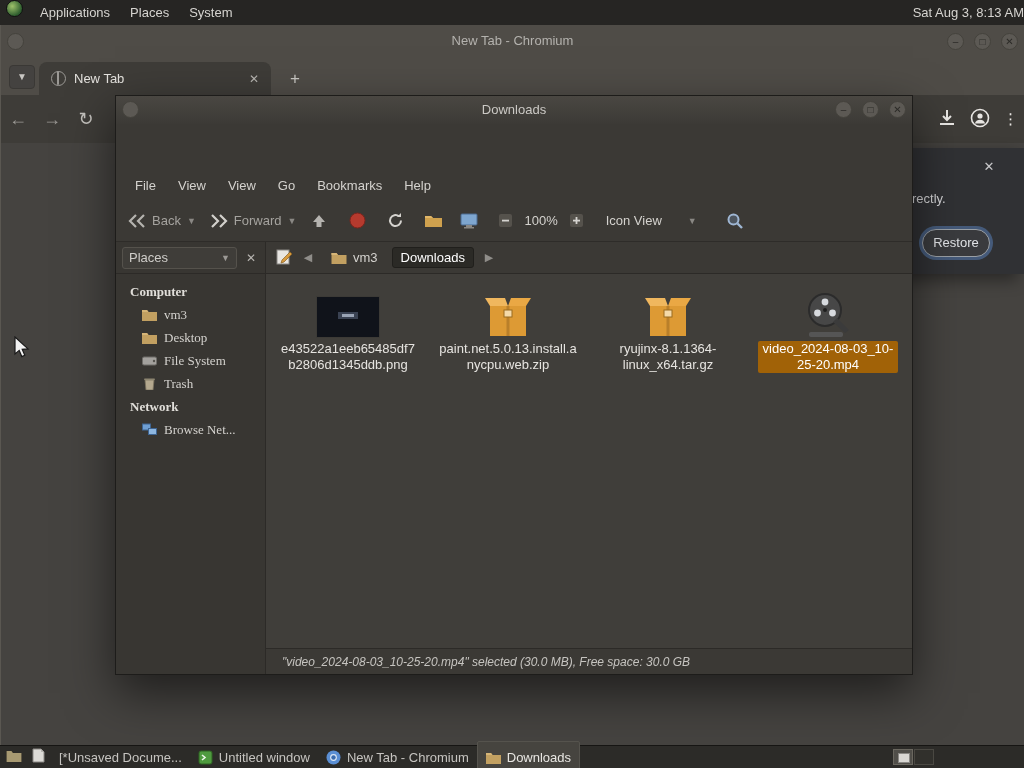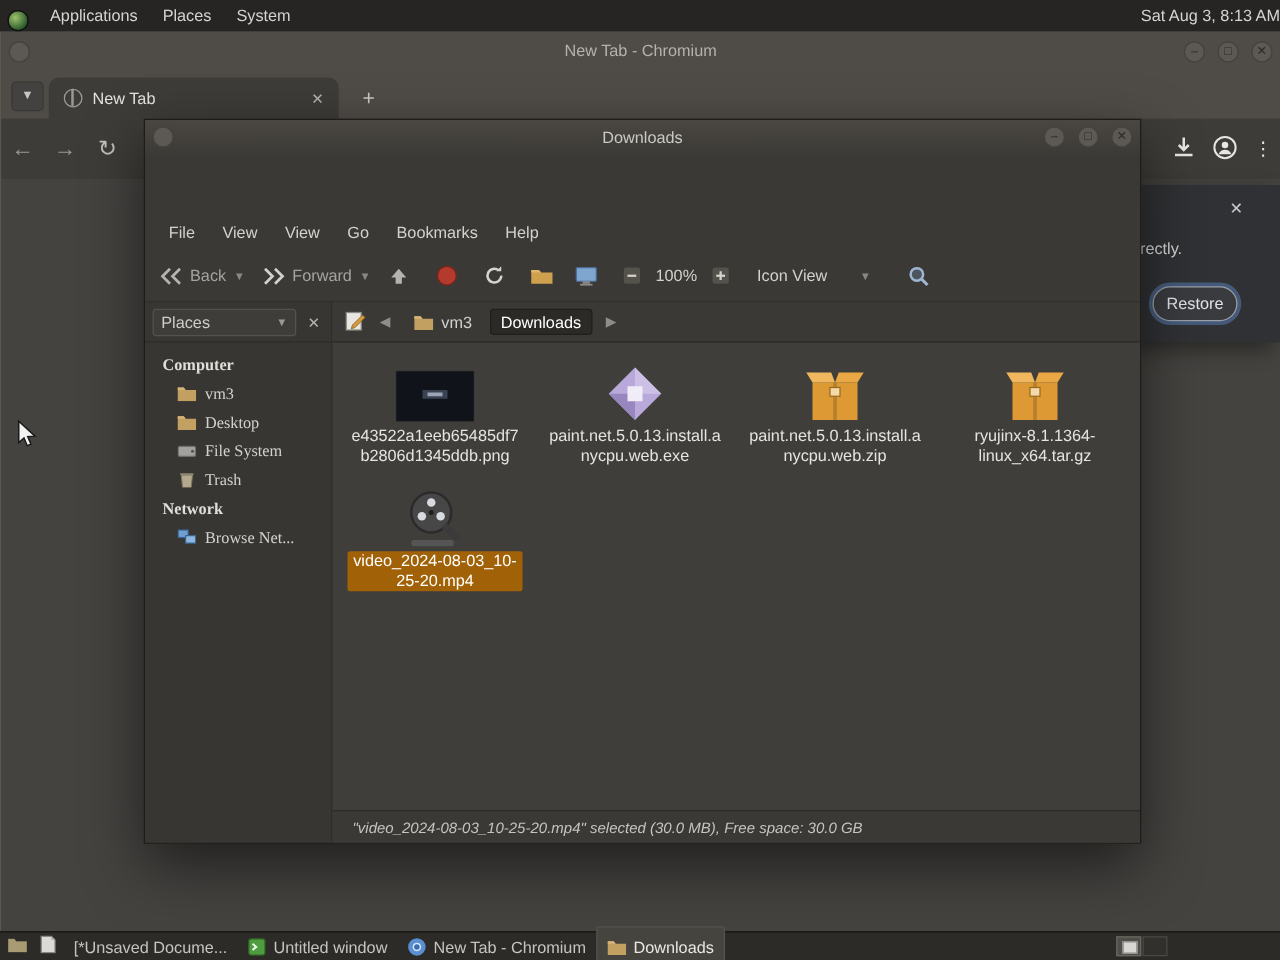--- a/index.html
+++ b/index.html
@@ -1,21 +1,21 @@
 <!DOCTYPE html>
 <html><head>
 <meta charset="utf-8">
 <style>
   * { margin:0; padding:0; box-sizing:border-box; }
   html,body { width:1024px; height:768px; overflow:hidden; }
   body { font-family:"Liberation Sans", sans-serif; background:#3a3834; position:relative; font-size:13px; }
 
   
   .panel { position:absolute; top:0; left:0; width:1024px; height:25px; background:#262523;
-           display:flex; align-items:flex-end; color:#d6d4d0; z-index:40; }
+           display:flex; align-items:flex-start; color:#d6d4d0; z-index:40; }
   .panel-logo { width:17px; height:17px; border-radius:50%; margin:0 7px 0 6px;
                 background:radial-gradient(circle at 35% 35%, #9ec16a, #2e5d2e 70%); border:1px solid #111; display:inline-block; }
   .panel-item { padding:0 10px; line-height:25px; cursor:default; }
   .panel-clock { margin-left:auto; line-height:25px; }
 
   
   .chromium { position:absolute; top:25px; left:0; width:1024px; height:720px; background:#454340; z-index:1;
               border-left:1px solid #5a5751; }
   .cr-titlebar { height:32px; background:#4f4c47; position:relative; }
   .cr-title { text-align:center; line-height:32px; color:#b4b2ae; }
@@ -333,31 +333,20 @@
           <div class="file-iconbox">
             <svg width="64" height="42" viewBox="0 0 64 42">
               <rect x="0.5" y="0.5" width="63" height="41" fill="#10131a" stroke="#3c3a36"></rect>
               <rect x="22" y="16" width="20" height="7" fill="#3a4252"></rect>
               <rect x="26" y="18" width="12" height="3" fill="#9aa4b5"></rect>
             </svg>
           </div>
           <div class="file-label">e43522a1eeb65485df7b2806d1345ddb.png</div>
         </div>
 
-        <div class="file">
-          <div class="file-iconbox">
-            <svg width="46" height="46" viewBox="0 0 46 46">
-              <polygon points="23,2 44,23 23,44 2,23" fill="#b9a8da"></polygon>
-              <polygon points="23,2 44,23 23,23" fill="#cdc0e6"></polygon>
-              <polygon points="2,23 23,23 23,44" fill="#9886bf"></polygon>
-              <rect x="17" y="17" width="12" height="12" fill="#f0ecf8"></rect>
-            </svg>
-          </div>
-          <div class="file-label">paint.net.5.0.13.install.anycpu.web.exe</div>
-        </div>
 
         <div class="file">
           <div class="file-iconbox">
             <svg width="48" height="44" viewBox="0 0 48 44">
               <path d="M6 12h36v30H6z" fill="#dd9a34"></path>
               <path d="M6 12L1 4h20l3 8z" fill="#f0b75e"></path>
               <path d="M42 12l5-8H27l-3 8z" fill="#eaa844"></path>
               <rect x="22.5" y="12" width="3" height="30" fill="#b97f2a"></rect>
               <rect x="20" y="16" width="8" height="7" fill="#f4d9a8" stroke="#9a6b1f"></rect>
             </svg>

